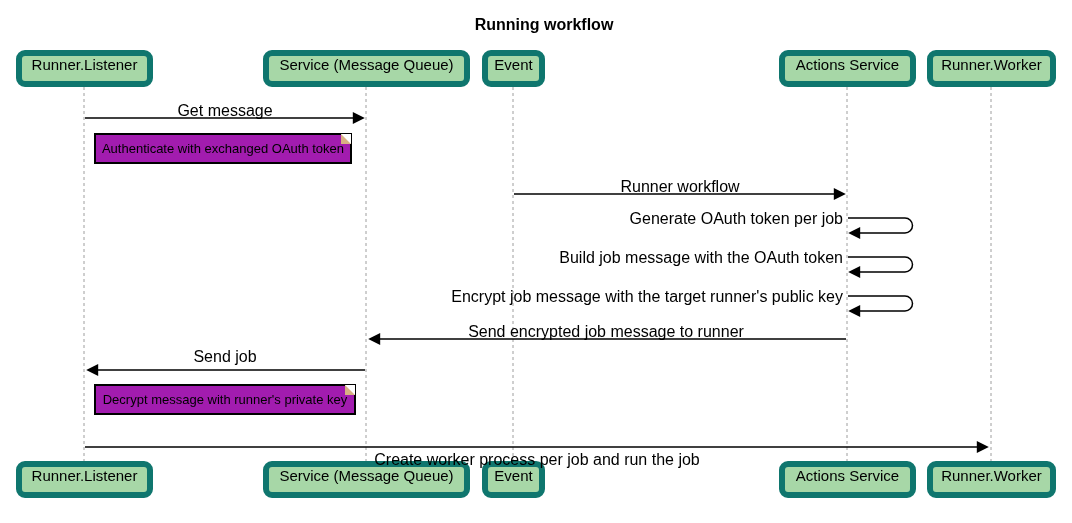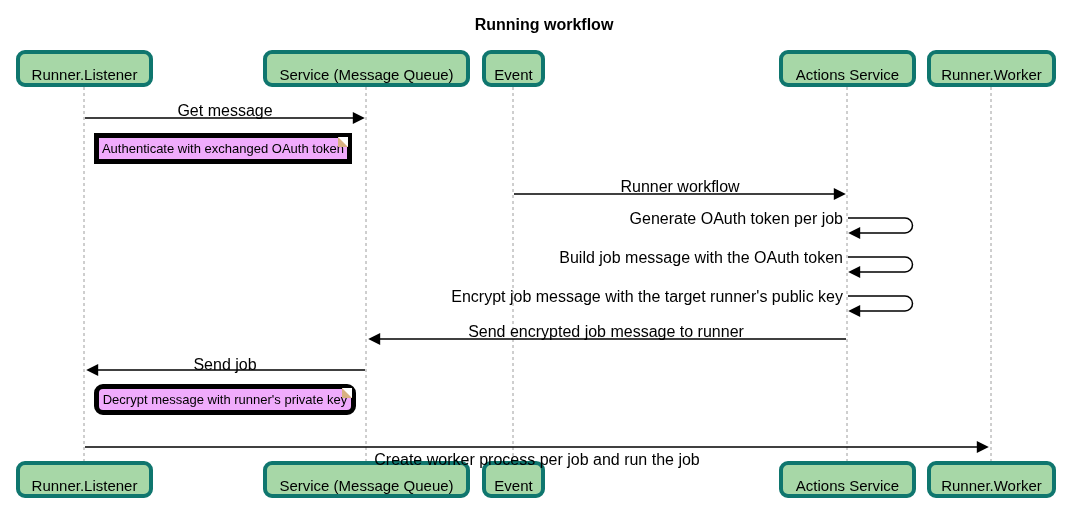--- a/index.html
+++ b/index.html
@@ -22,40 +22,40 @@
     width: 1072px;
     text-align: center;
     font-size: 16px;
     font-weight: bold;
     margin-left: 8px;
   }
   .participant {
     position: absolute;
     height: 37px;
     background: #a7d7a7;
-    border: 4px solid #0f766e;
+    border: 6px solid #0f766e;
     border-radius: 9px;
     display: flex;
-    align-items: flex-end;
+    align-items: flex-start;
     justify-content: center;
     font-size: 15px;
     box-sizing: border-box;
     white-space: nowrap;
   }
   .msg-label {
     position: absolute;
     font-size: 16px;
     white-space: nowrap;
   }
   .msg-center { transform: translateX(-50%); }
   .msg-right  { transform: translateX(-100%); }
   .note {
     position: absolute;
-    background: #f0abfc;
-    border: 5px solid #000000;
+    background: #a21caf;
+    border: 2px solid #000000;
     box-sizing: border-box;
     font-size: 13px;
     display: flex;
     align-items: center;
     justify-content: center;
     white-space: nowrap;
   }
   .note::after {
     content: "";
     position: absolute;
@@ -128,23 +128,23 @@
   <div class="participant" style="left:927px; top:461px; width:129px;">
       <span>Runner.Worker</span>
     </div>
 
   <div class="msg-label msg-center" style="left:225px; top:102px;">Get message</div>
   <div class="msg-label msg-center" style="left:680px; top:178px;">Runner workflow</div>
   <div class="msg-label msg-right" style="left:843px; top:249px;">Build job message with the OAuth token</div>
   <div class="msg-label msg-right" style="left:843px; top:210px;">Generate OAuth token per job</div>
   <div class="msg-label msg-right" style="left:843px; top:288px;">Encrypt job message with the target runner's public key</div>
   <div class="msg-label msg-center" style="left:606px; top:323px;">Send encrypted job message to runner</div>
-  <div class="msg-label msg-center" style="left:225px; top:356px;">Send job</div>
+  <div class="msg-label msg-center" style="left:225px; top:348px;">Send job</div>
   <div class="msg-label msg-center" style="left:537px; top:431px;margin-top:20px;">Create worker process per job and run the job</div>
 
   <div class="note" style="left:94px; top:133px; width:258px; height:31px;">
       <span>Authenticate with exchanged OAuth token</span>
     </div>
-  <div class="note" style="left:94px; top:384px; width:262px; height:31px;border-radius:9px;">
+  <div class="note" style="left:94px; top:384px; width:262px; height:31px;">
       <span>Decrypt message with runner's private key</span>
     </div>
 
 </div>
 
 </body></html>

